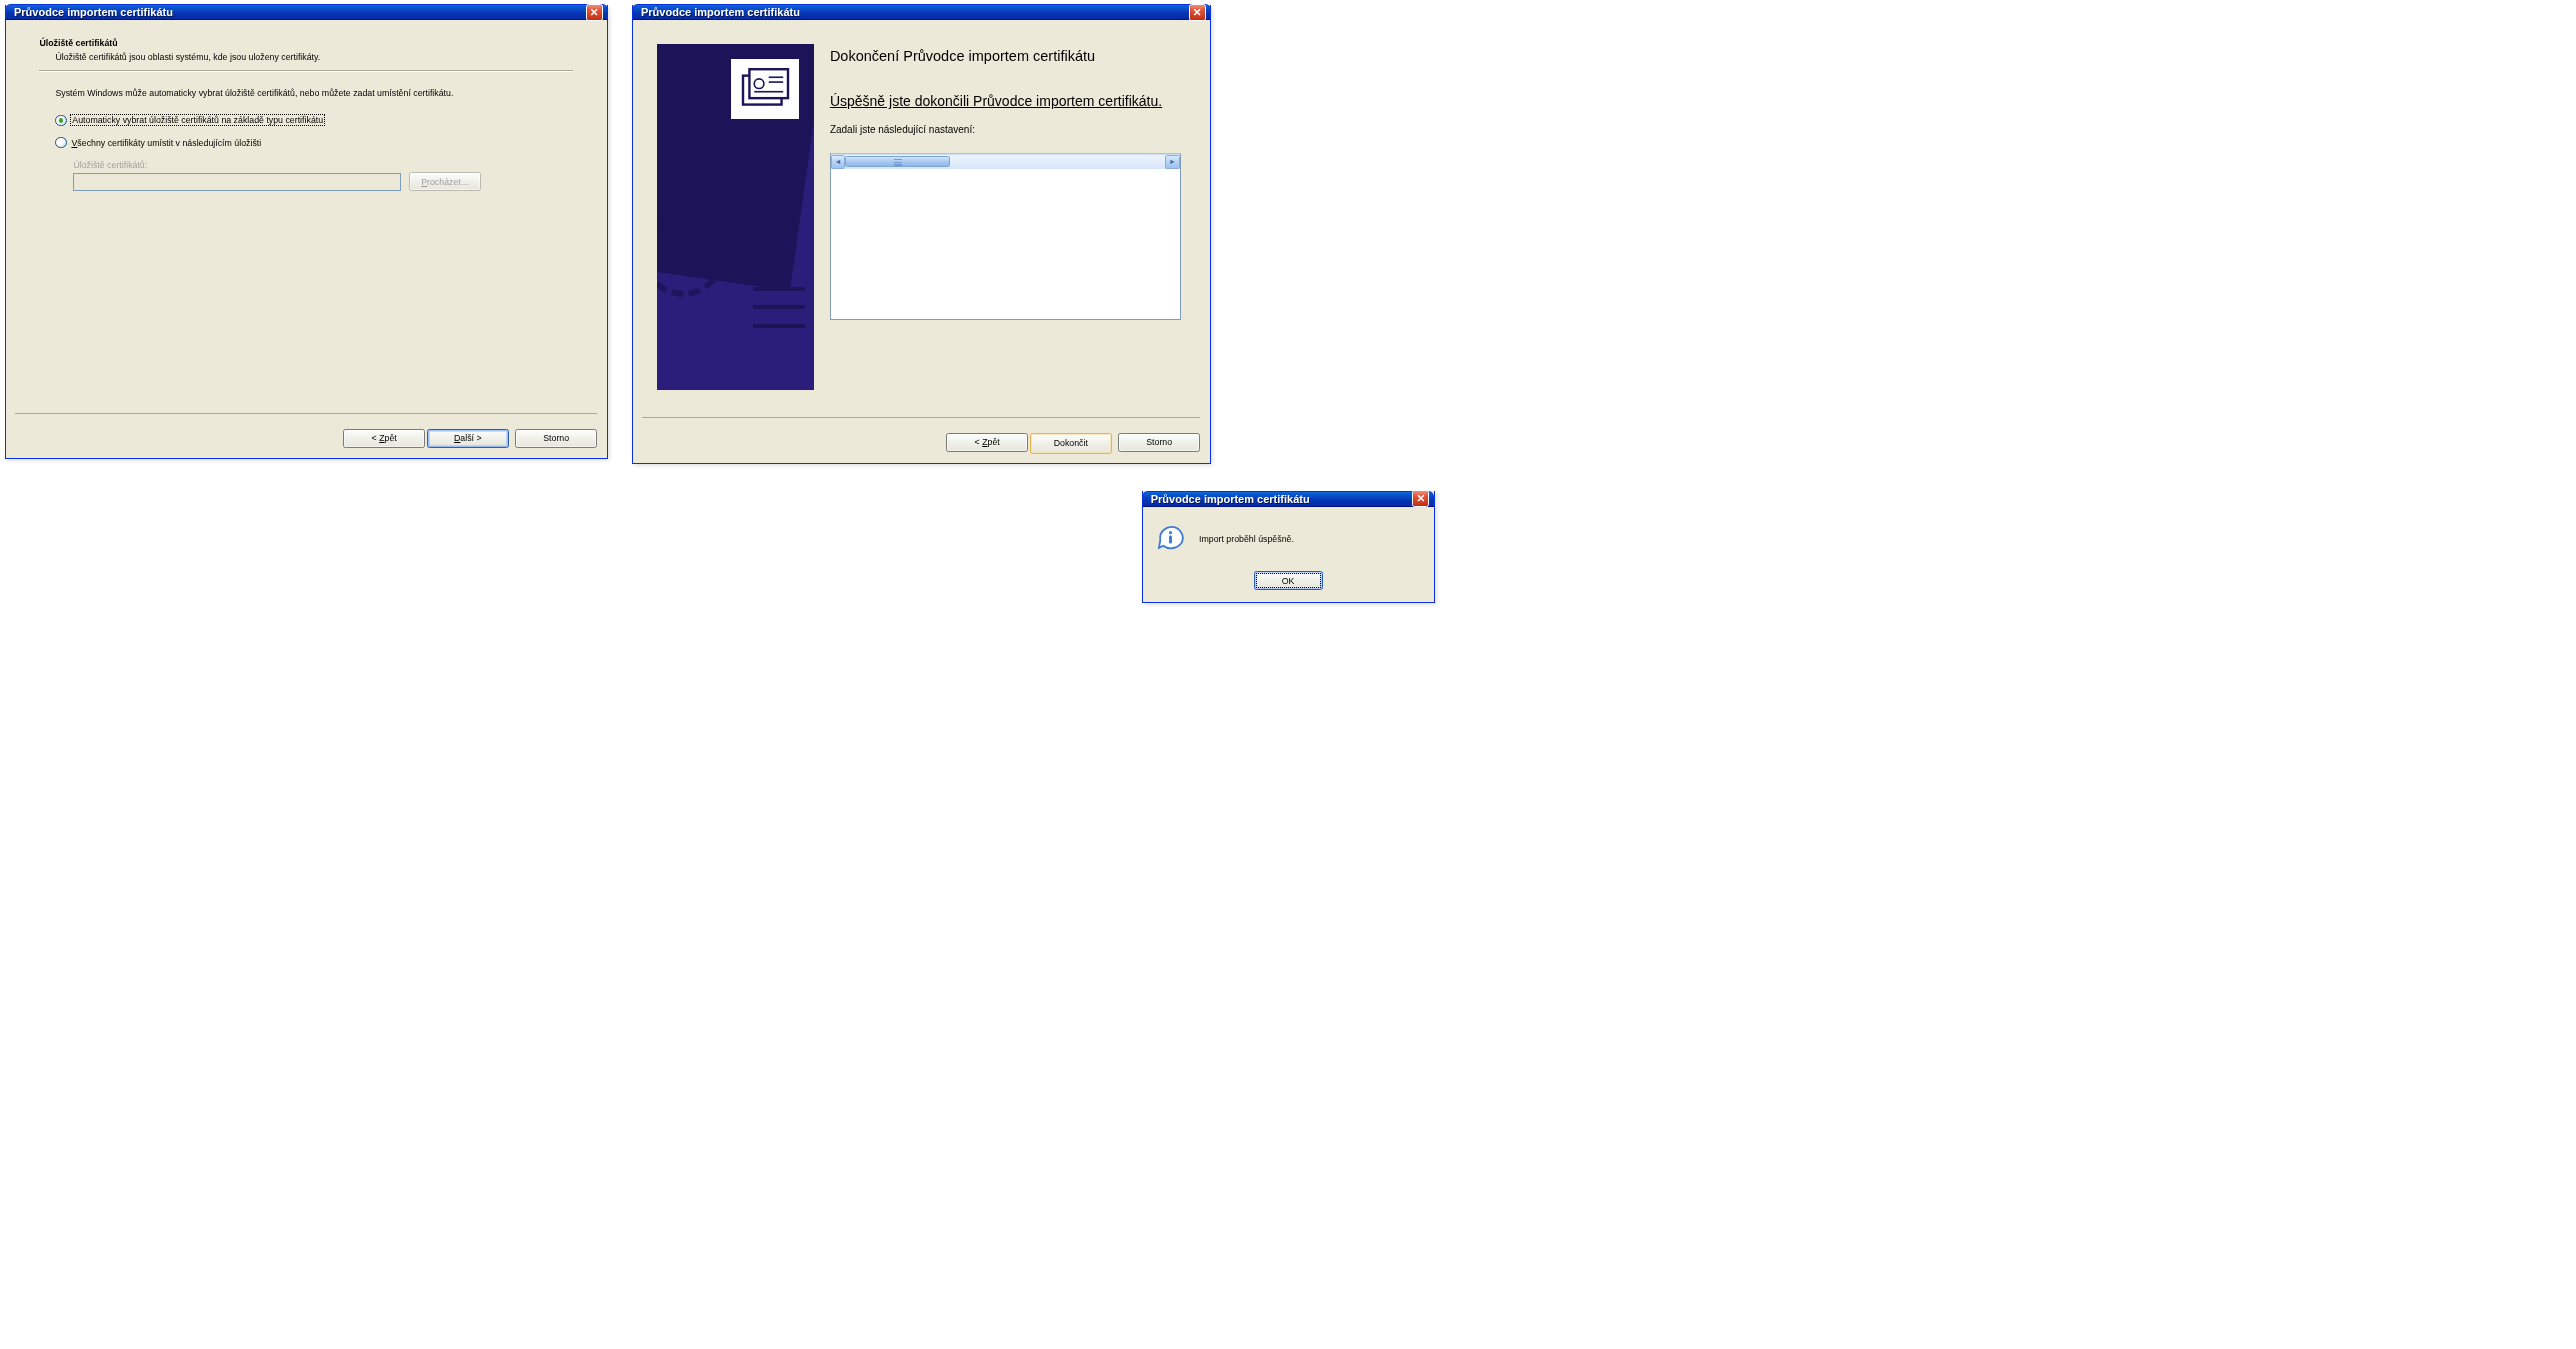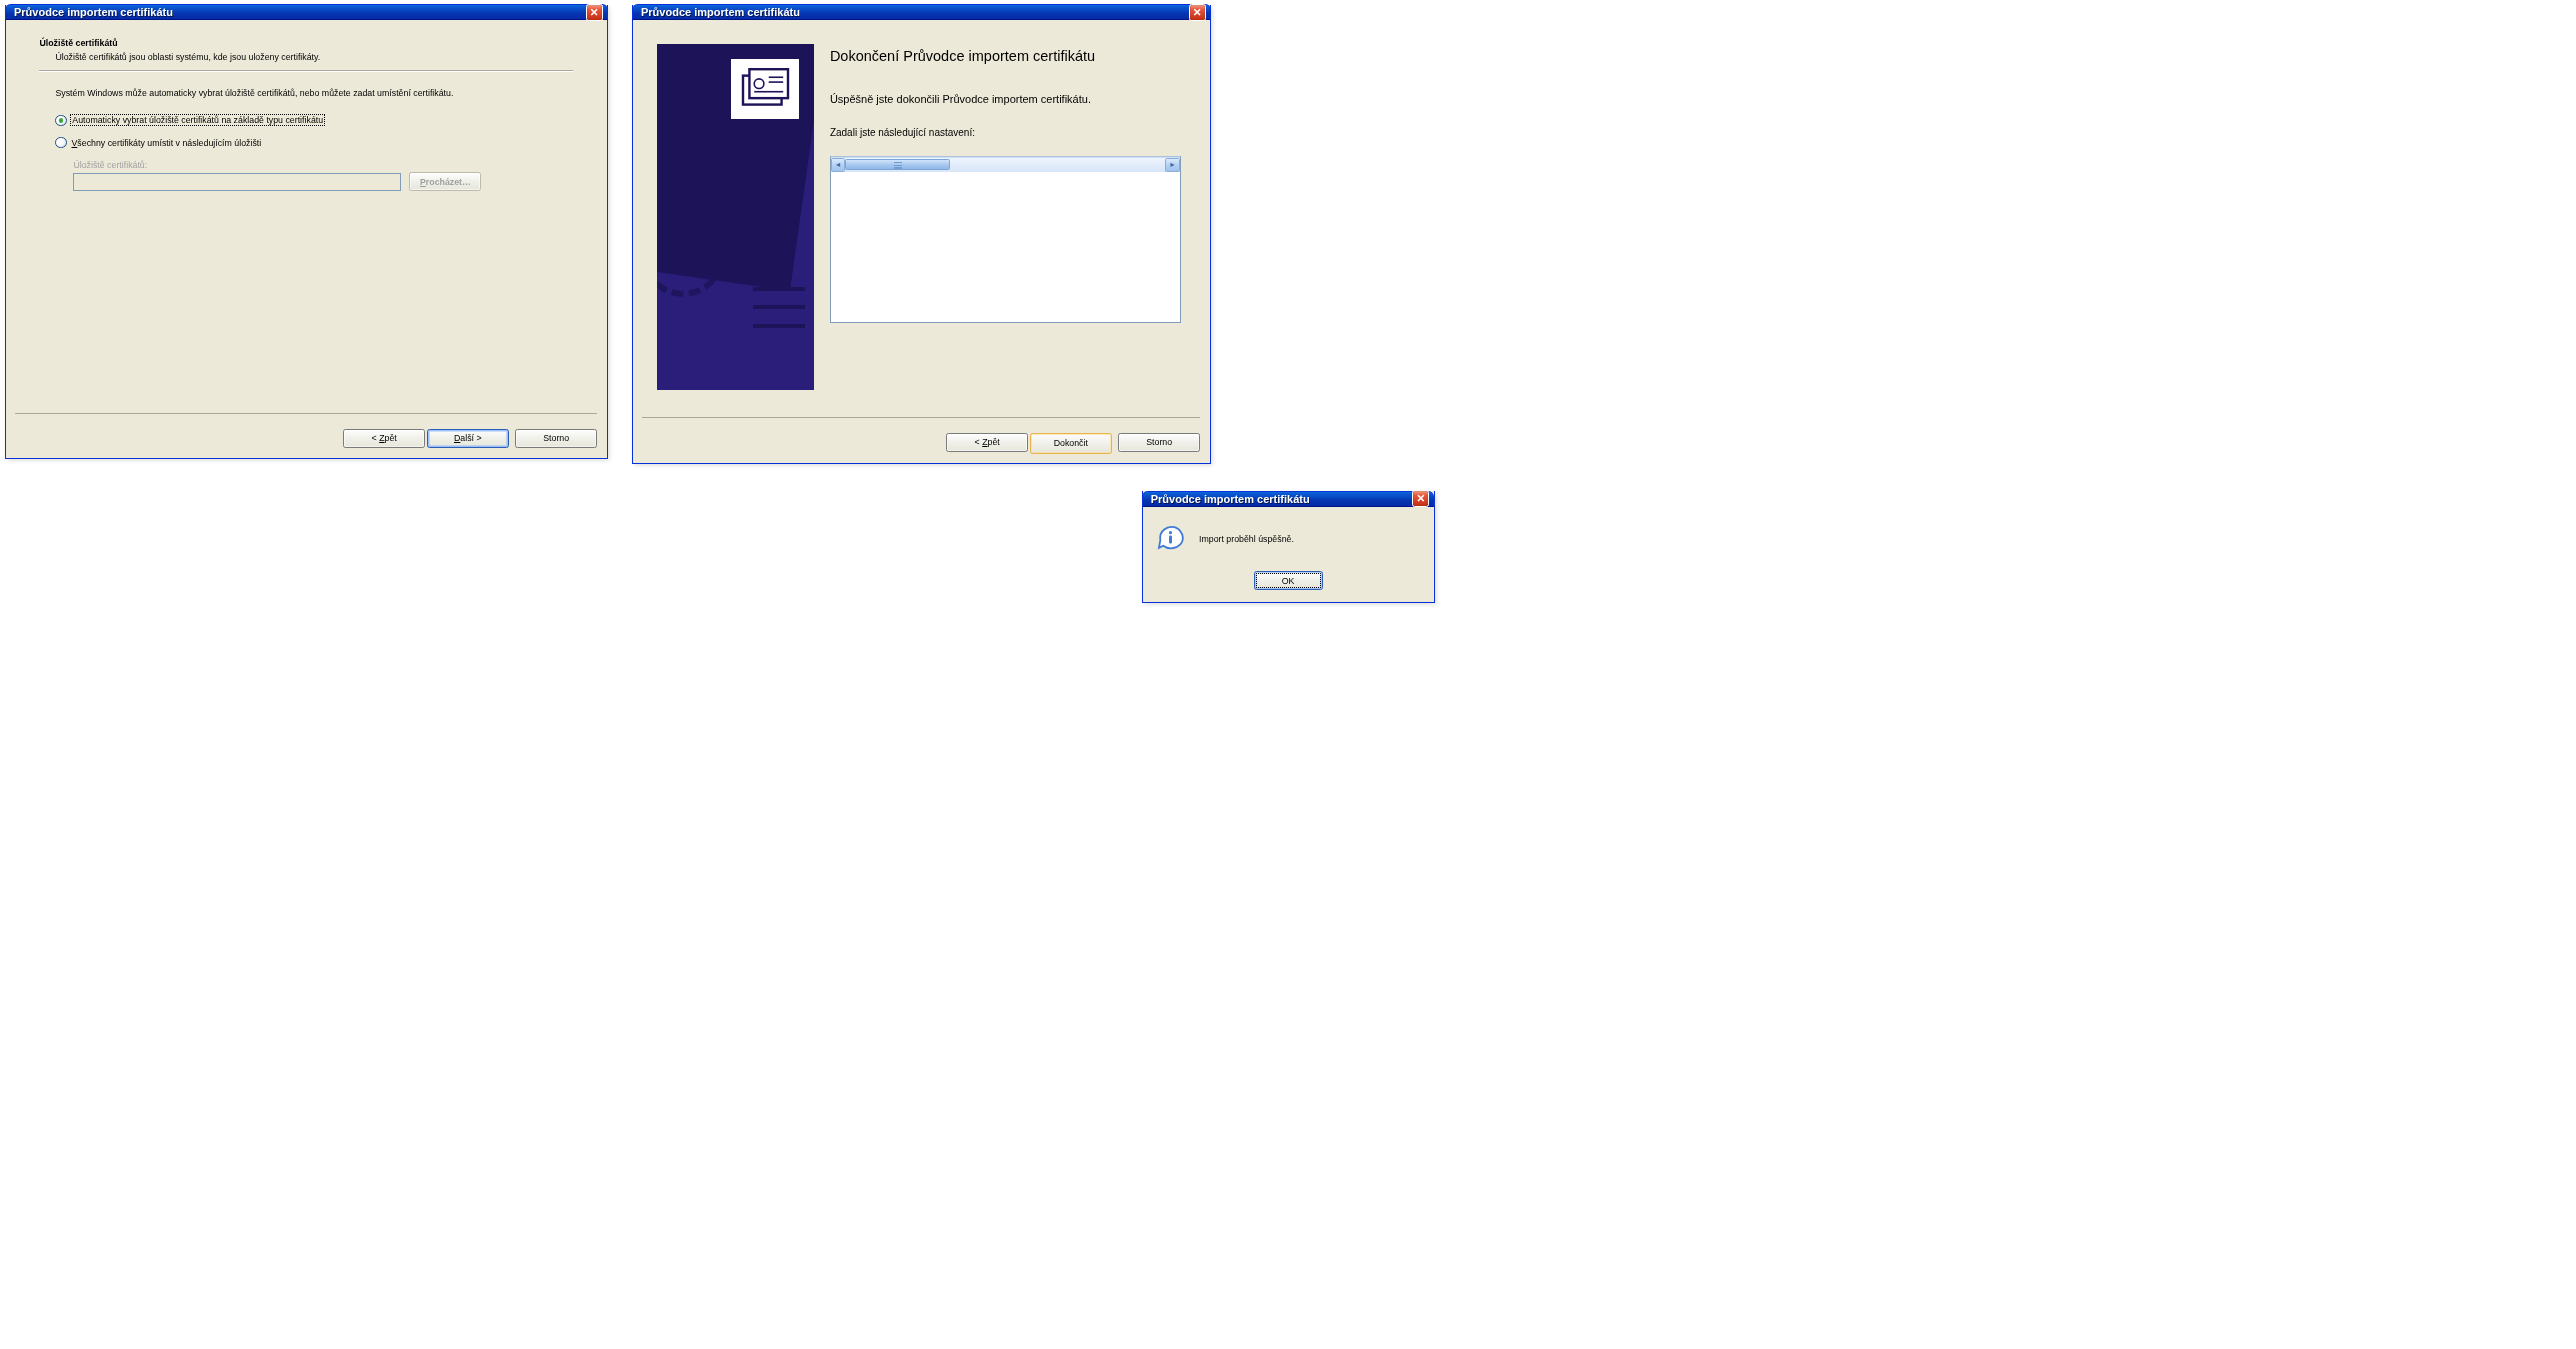--- a/index.html
+++ b/index.html
@@ -146,21 +146,20 @@
       font-size: 8.8px;
       font-family: inherit;
       cursor: pointer;
       color: #000;
       box-shadow: inset 0 0 0 0.8px rgba(255,255,255,0.7);
     }
     .btn.disabled {
       color: #a0a0a0;
       cursor: default;
       border-color: #bdbab0;
-      font-weight: bold;
     }
     .btn.default-btn {
       border: 0.8px solid #2a5fb8;
       box-shadow: inset 0 0 0 1.6px rgba(136,179,255,0.8);
     }
     .btn.highlight-btn {
       border: 1.6px solid #e8b34d;
       box-shadow: inset 0 0 0 0.8px rgba(255,220,150,0.8);
       height: 21px;
     }
@@ -238,22 +237,23 @@
     .cert-icon svg { display: block; }
     .completion-right { flex: 1; padding-top: 3.2px; }
     .big-heading {
       font-size: 14.5px;
       font-weight: normal;
       color: #000;
       margin-bottom: 27px;
       line-height: 1.3;
     }
     .success-text {
-      font-size: 11px;
-      margin-bottom: 22px;
+      font-size: 14px;
+      margin-bottom: 15px;
+      text-decoration: underline;
     }
     .settings-label {
       font-size: 10px;
       margin-bottom: 18px;
     }
     .listbox {
       border: 0.8px solid #7f9db9;
       border-top-color: #adc3da;
       background: #fff;
       height: 167px;

